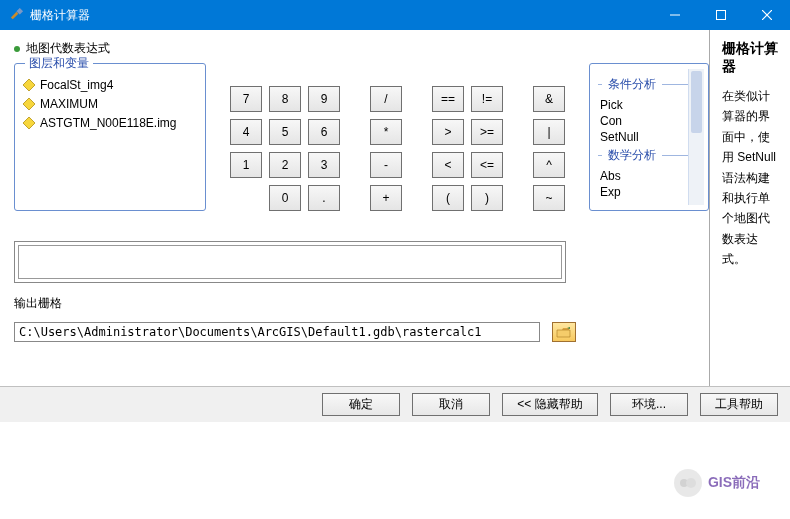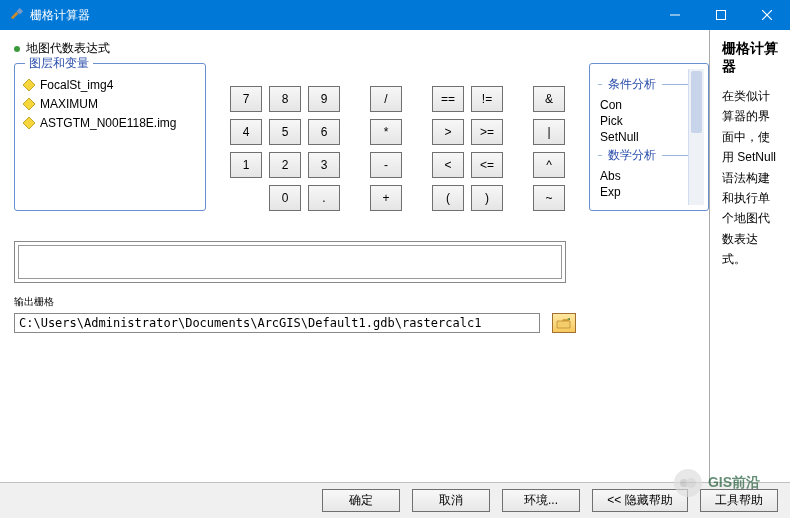--- a/index.html
+++ b/index.html
@@ -27,21 +27,21 @@
   }
   .titlebar .title { font-size: 12px; }
   .winctrls { margin-left: auto; display: flex; }
   .winctrl {
     width: 46px; height: 30px; display: flex; align-items: center; justify-content: center;
     color: #fff; font-size: 14px;
   }
 
   .content {
     display: flex;
-    height: 452px;
+    height: 356px;
   }
   .leftpane {
     flex: 1;
     padding: 10px 0 0 14px;
     display: flex;
     flex-direction: column;
   }
   .rightpane {
     width: 192px;
     border-left: 1px solid #aaa;
@@ -139,21 +139,21 @@
   }
   .inner-expr {
     margin: 3px;
     border: 1px solid #999;
     height: calc(100% - 6px);
     padding: 2px 4px;
     font-family: "SimSun", monospace;
   }
 
   .outrow { margin-top: 12px; width: 562px; }
-  .outlabel { font-size: 10px; margin-bottom: 4px; }
+  .outlabel { font-size: 12px; margin-bottom: 10px; }
   .outctrl { display: flex; align-items: stretch; gap: 12px; }
   .outinput {
     flex: 1; border: 1px solid #888; padding: 2px 4px;
     font-family: "SimSun", monospace; font-size: 12px;
     height: 20px;
   }
   .browsebtn {
     width: 24px; height: 20px; border: 1px solid #a07030;
     background: linear-gradient(#ffe7a0, #f7c95f);
     display: flex; align-items: center; justify-content: center;
@@ -173,21 +173,21 @@
     min-width: 78px; height: 23px;
     border: 1px solid #707070;
     background: linear-gradient(#f8f8f8, #e7e7e7);
     padding: 0 12px;
     display: inline-flex; align-items: center; justify-content: center;
     font-size: 12px;
   }
   .watermark {
     position: absolute; right: 30px; bottom: 22px;
     display: flex; align-items: center; gap: 6px;
-    color: #14532d; font-size: 14px; font-weight: bold;
+    color: #4c1d95; font-size: 14px; font-weight: bold;
     opacity: 0.65; pointer-events: none;
   }
   .watermark .circ {
     width: 28px; height: 28px; border-radius: 50%; background: #ddd;
     display: flex; align-items: center; justify-content: center;
   }
   .tools::-webkit-scrollbar { width: 16px; }
 </style>
 </head>
 <body>
@@ -298,22 +298,22 @@
           </div>
       </div>
 
       <div class="fieldset tools" style="position:relative;">
         <div class="tools-inner">
           <div class="cat">
             <span class="line before"></span>
             <span>条件分析</span>
             <span class="line"></span>
           </div>
+          <div class="fn">Pick</div>
           <div class="fn">Con</div>
-          <div class="fn">Pick</div>
           <div class="fn">SetNull</div>
           <div class="cat">
             <span class="line before"></span>
             <span>数学分析</span>
             <span class="line"></span>
           </div>
           <div class="fn">Abs</div>
           <div class="fn">Exp</div>
         </div>
         <div class="sb">
@@ -346,22 +346,22 @@
   <div class="rightpane">
     <div class="resizer"></div>
     <h3>栅格计算器</h3>
     <p>在类似计算器的界面中，使用 SetNull 语法构建和执行单个地图代数表达式。</p>
   </div>
 </div>
 
 <div class="bottombar">
   <button class="btn">确定</button>
   <button class="btn">取消</button>
+  <button class="btn" style="min-width:96px">&lt;&lt; 隐藏帮助</button>
   <button class="btn">环境...</button>
-  <button class="btn" style="min-width:96px">&lt;&lt; 隐藏帮助</button>
   <button class="btn">工具帮助</button>
 </div>
 
 <div class="watermark">
   <span class="circ">
     <svg width="18" height="14" viewBox="0 0 18 14">
         <circle cx="5" cy="7" r="4" fill="#bbb"></circle>
         <circle cx="12" cy="7" r="5" fill="#ccc"></circle>
       </svg>
   </span>

